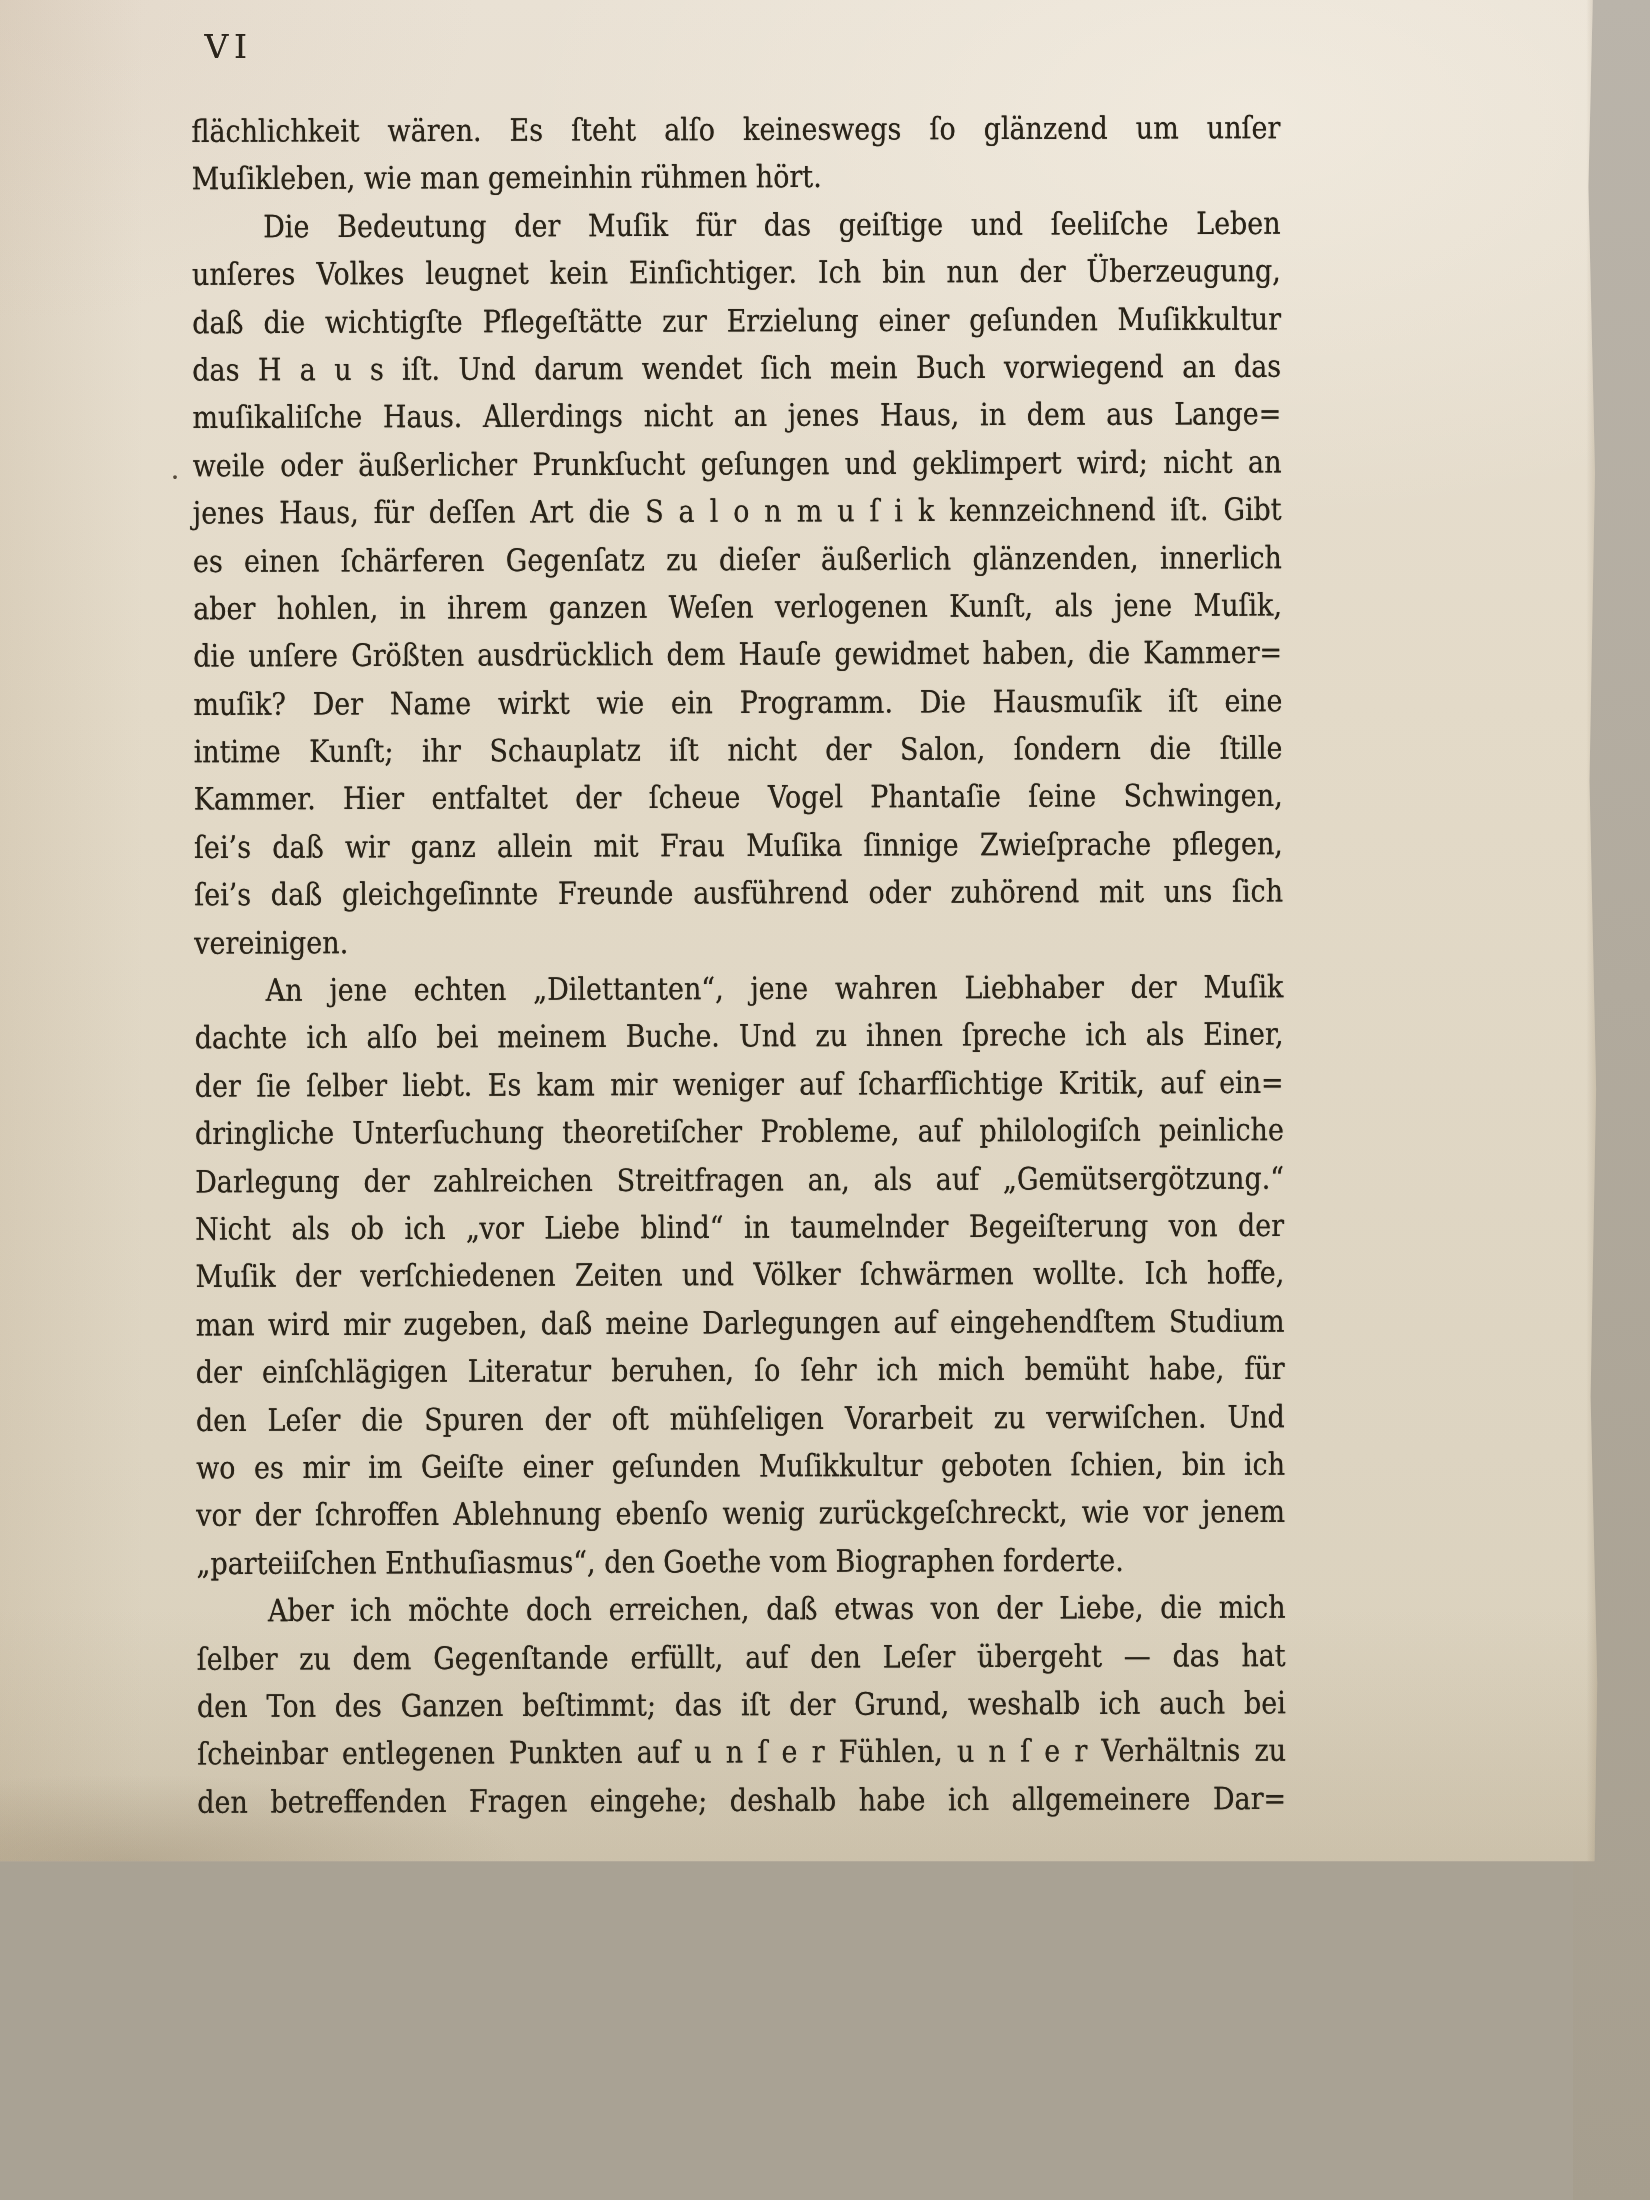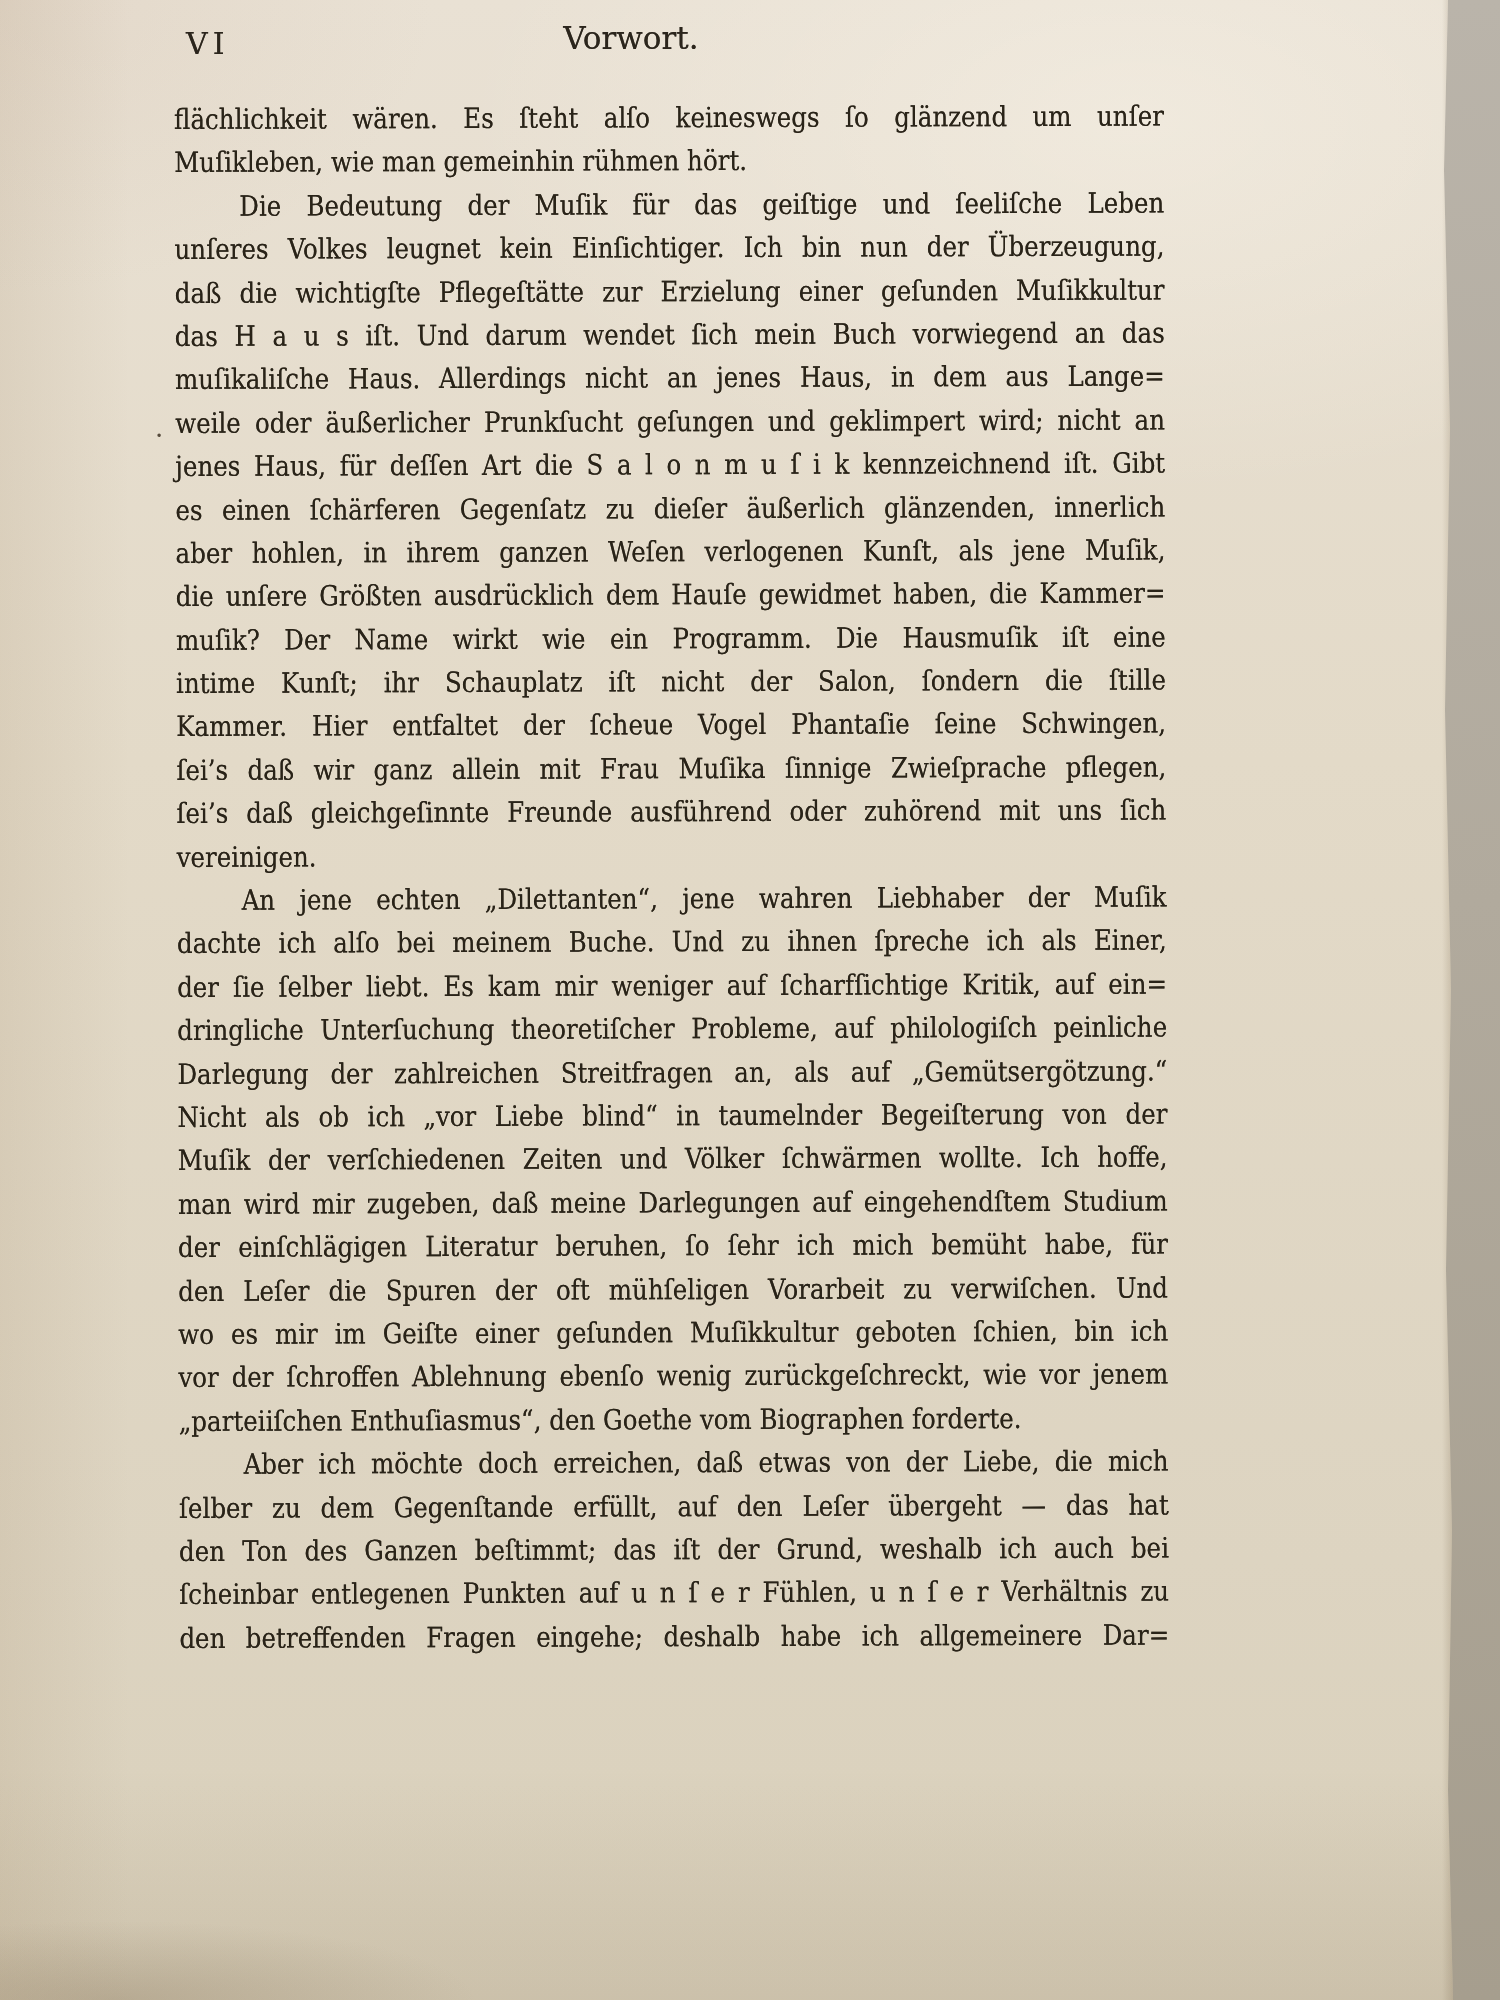--- a/index.html
+++ b/index.html
@@ -12,21 +12,21 @@
   .photo{
     position:relative;width:1500px;height:2000px;overflow:hidden;
   }
   
   .under-page{
     position:absolute;top:0;right:0;width:70px;height:100%;
     background:linear-gradient(to bottom,#bab4aa 0%,#b1aa9d 45%,#a69e8e 100%);
   }
   
   .page{
-    position:absolute;top:0;left:0;width:1456px;height:2000px;
+    position:absolute;top:0;left:0;width:1456px;height:1692px;
     background:
       radial-gradient(620px 420px at 0% 0%, rgba(203,180,160,0.20), transparent 70%),
       radial-gradient(500px 110px at 8% 100%, rgba(130,112,85,0.28), transparent 72%),
       radial-gradient(900px 500px at 78% 6%, rgba(255,251,242,0.35), transparent 75%),
       linear-gradient(to right, rgba(165,142,110,0.16) 0px, rgba(165,142,110,0.0) 130px),
       linear-gradient(to top, rgba(150,132,104,0.20) 0px, rgba(150,132,104,0.0) 230px),
       linear-gradient(to bottom, #e9e1d4 0%, #e3dac8 38%, #ddd4c1 78%, #d9d0bb 100%);
     clip-path:polygon(0 0,1448px 0,1444px 170px,1450px 430px,1445px 710px,1451px 990px,1446px 1270px,1452px 1530px,1448px 1790px,1453px 2000px,0 2000px);
   }
   .page::after{ 
@@ -67,21 +67,20 @@
 </head>
 <body>
 
 <div class="photo">
   <div class="under-page"></div>
 
   <div class="page">
 
     <div class="header-row">
       <div class="page-number">VI</div>
-      <div class="running-title">Vorwort.</div>
     </div>
 
     <div class="margin-mark">·</div>
 
     <div class="textcol">
 
       <div class="line">flächlichkeit wären.  Es ſteht alſo keineswegs ſo glänzend um unſer</div>
       <div class="line end">Muſikleben, wie man gemeinhin rühmen hört.</div>
 
       <div class="line first">Die Bedeutung der Muſik für das geiſtige und ſeeliſche Leben</div>

